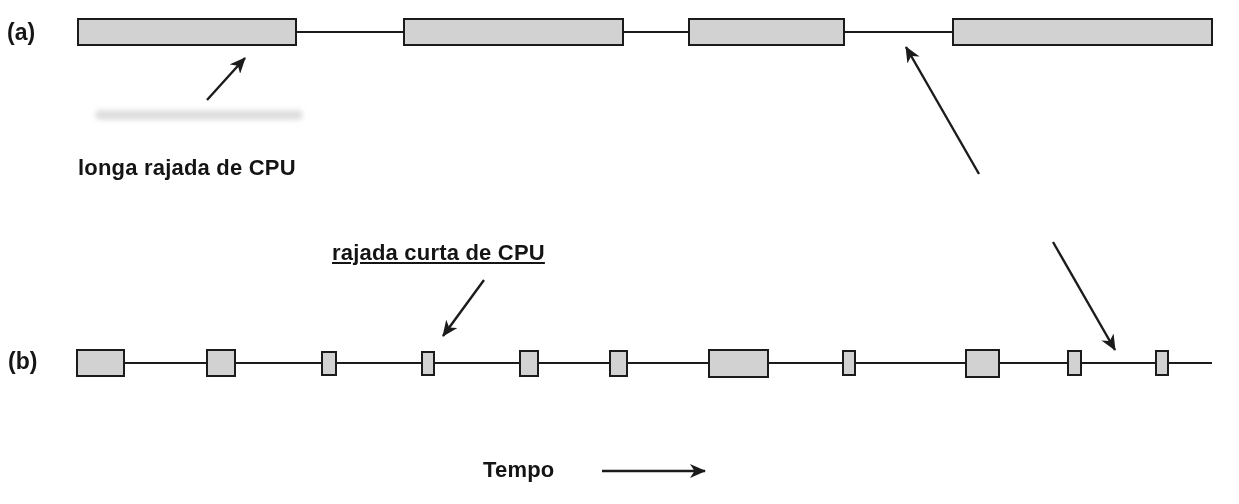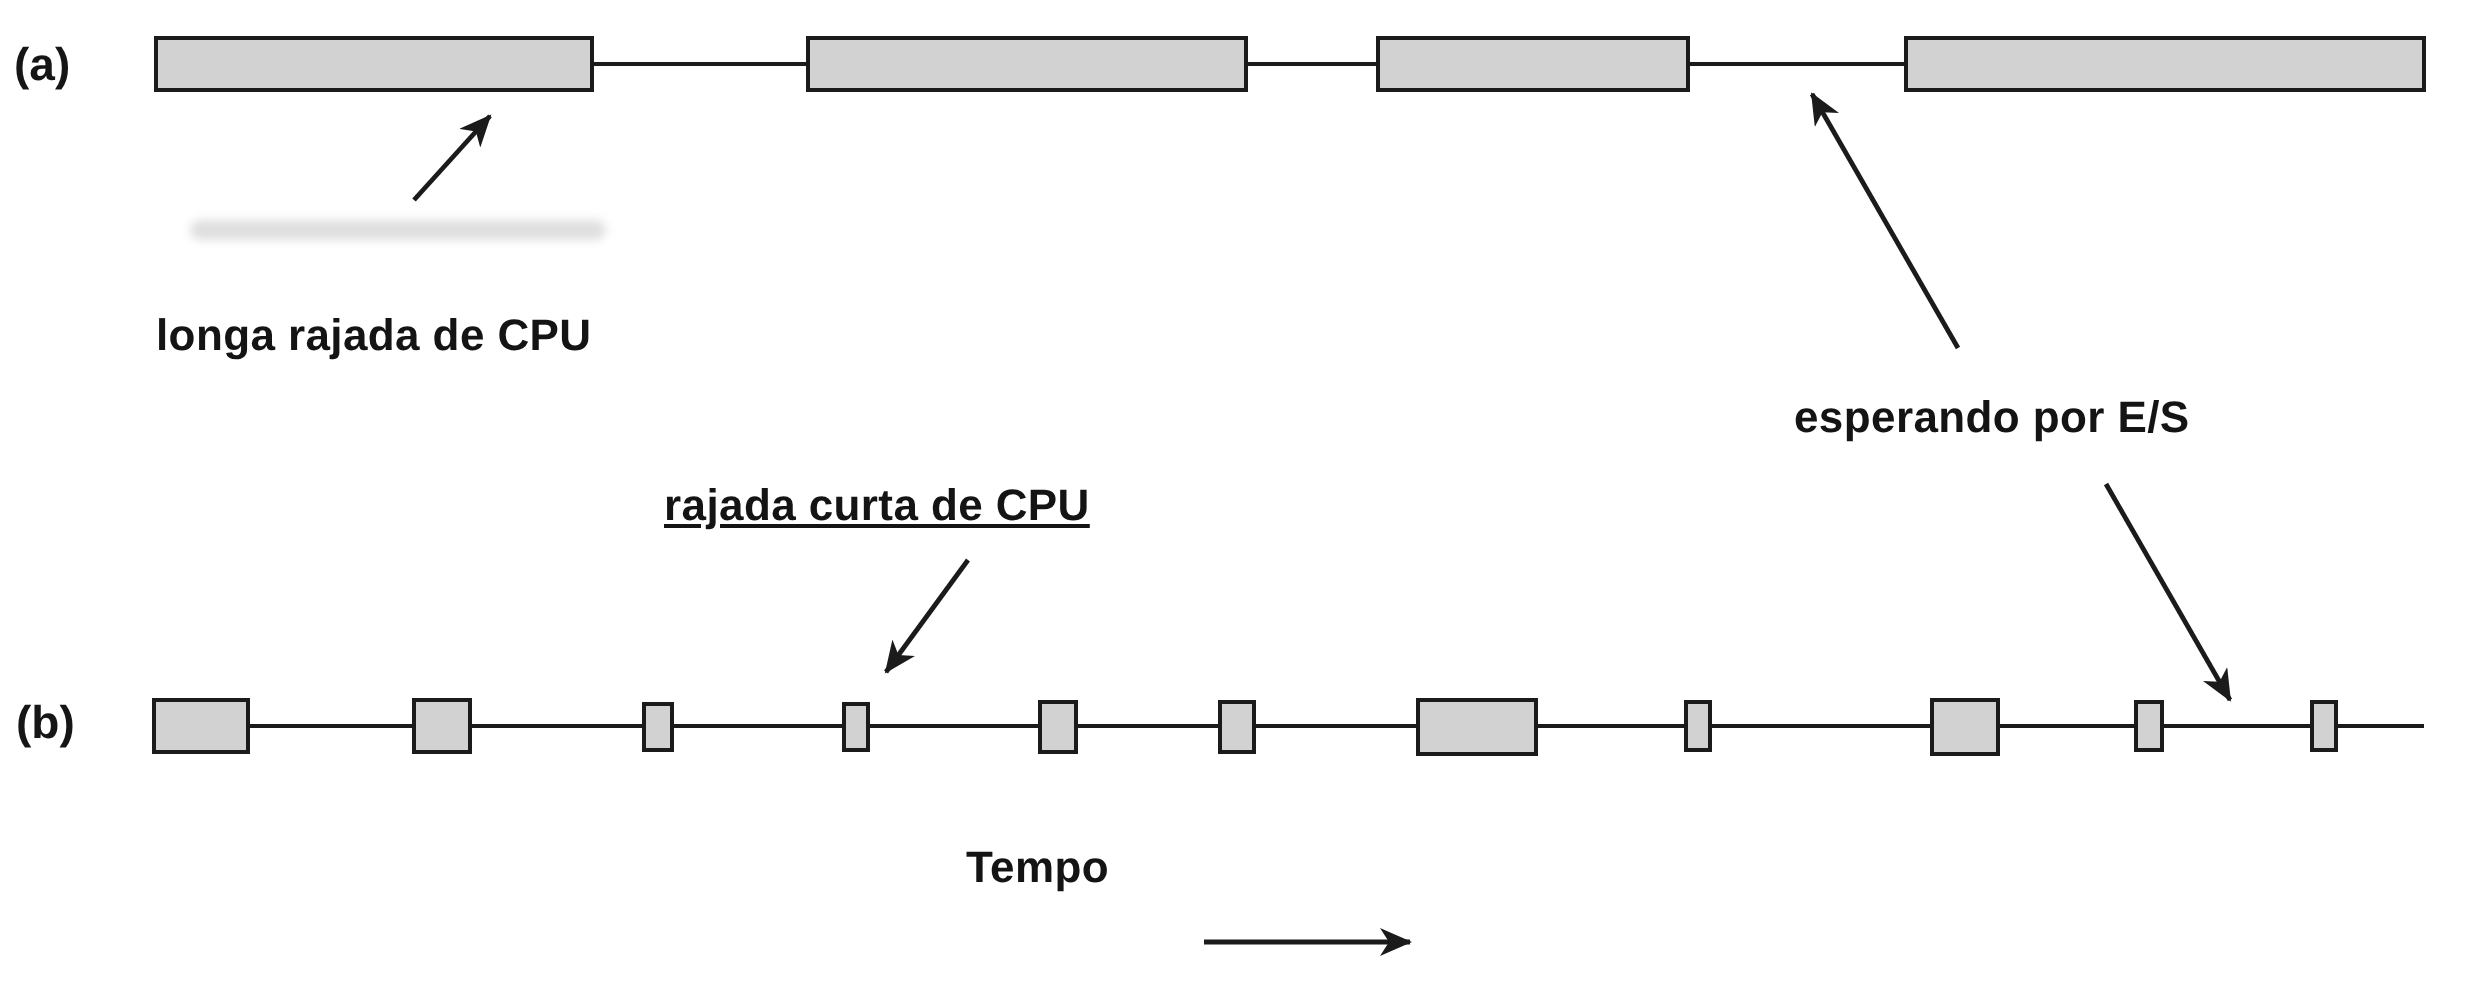--- a/index.html
+++ b/index.html
@@ -98,23 +98,22 @@
       <div class="burst" style="left: 1067px; width: 15px; height: 26px; top: 350px;"></div>
       <div class="burst" style="left: 1155px; width: 14px; height: 26px; top: 350px;"></div>
     </div>
 
   <div class="ghost"></div>
 
   <div class="lbl" style="left:78px; top:128px;margin-top:28px;">longa rajada de CPU</div>
 
   <div class="lbl" style="left:332px; top:241px;text-decoration:underline;">rajada curta de CPU</div>
 
-  <div class="lbl" style="left:897px; top:197px;">esperando por E/S</div>
 
-  <div class="lbl" style="left:483px; top:422px;">Tempo</div>
+  <div class="lbl" style="left:483px; top:458px;">Tempo</div>
 
   <svg class="overlay" width="1239" height="504" viewBox="0 0 1239 504">
     <defs>
       <marker id="ah" markerUnits="userSpaceOnUse" markerWidth="18" markerHeight="14" refX="15" refY="7" orient="auto">
         <path class="head" d="M0,0 L16,7 L0,14 L4.5,7 Z"></path>
       </marker>
     </defs>
     <g id="arrow-group">
         <line x1="207" y1="100" x2="245" y2="58" marker-end="url(#ah)"></line>
         <line x1="979" y1="174" x2="906" y2="47" marker-end="url(#ah)"></line>

